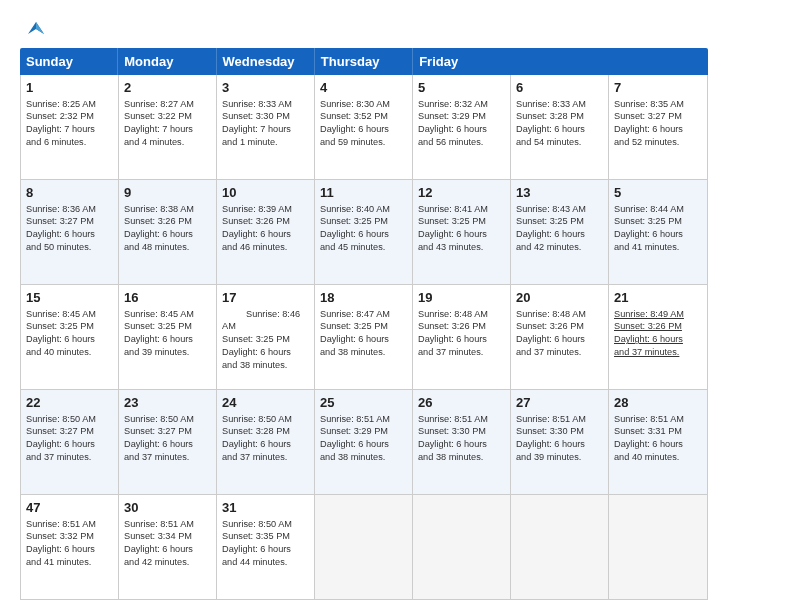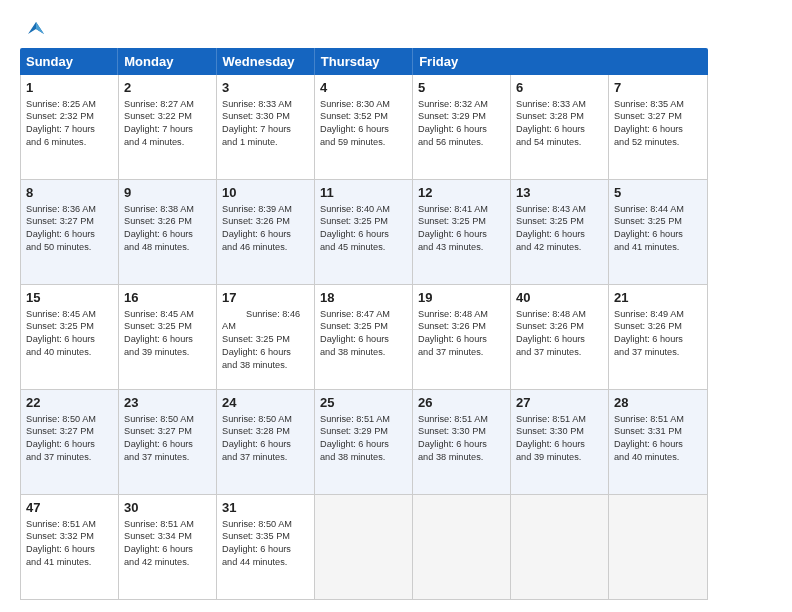--- a/index.html
+++ b/index.html
@@ -224,25 +224,25 @@
 Daylight: 6 hours
 and 38 minutes.</span></div>
           <div class="cal-cell"><span class="day-number">18</span><span class="cell-text" style="white-space: pre-line;">Sunrise: 8:47 AM
 Sunset: 3:25 PM
 Daylight: 6 hours
 and 38 minutes.</span></div>
           <div class="cal-cell"><span class="day-number">19</span><span class="cell-text" style="white-space: pre-line;">Sunrise: 8:48 AM
 Sunset: 3:26 PM
 Daylight: 6 hours
 and 37 minutes.</span></div>
-          <div class="cal-cell"><span class="day-number">40</span><span class="cell-text" style="white-space: pre-line;">Sunrise: 8:48 AM
-Sunset: 3:26 PM
-Daylight: 6 hours
-and 37 minutes.</span></div>
-          <div class="cal-cell"><span class="day-number">21</span><span class="cell-text" style="white-space: pre-line;">Sunrise: 8:49 AM
+          <div class="cal-cell"><span class="day-number">20</span><span class="cell-text" style="white-space: pre-line;">Sunrise: 8:48 AM
+Sunset: 3:26 PM
+Daylight: 6 hours
+and 37 minutes.</span></div>
+          <div class="cal-cell"><span class="day-number">21</span><span class="cell-text" style="white-space: pre-line; text-decoration: underline;">Sunrise: 8:49 AM
 Sunset: 3:26 PM
 Daylight: 6 hours
 and 37 minutes.</span></div>
         </div>
         <div class="cal-row">
           <div class="cal-cell alt-row"><span class="day-number">22</span><span class="cell-text" style="white-space: pre-line;">Sunrise: 8:50 AM
 Sunset: 3:27 PM
 Daylight: 6 hours
 and 37 minutes.</span></div>
           <div class="cal-cell alt-row"><span class="day-number">23</span><span class="cell-text" style="white-space: pre-line;">Sunrise: 8:50 AM

